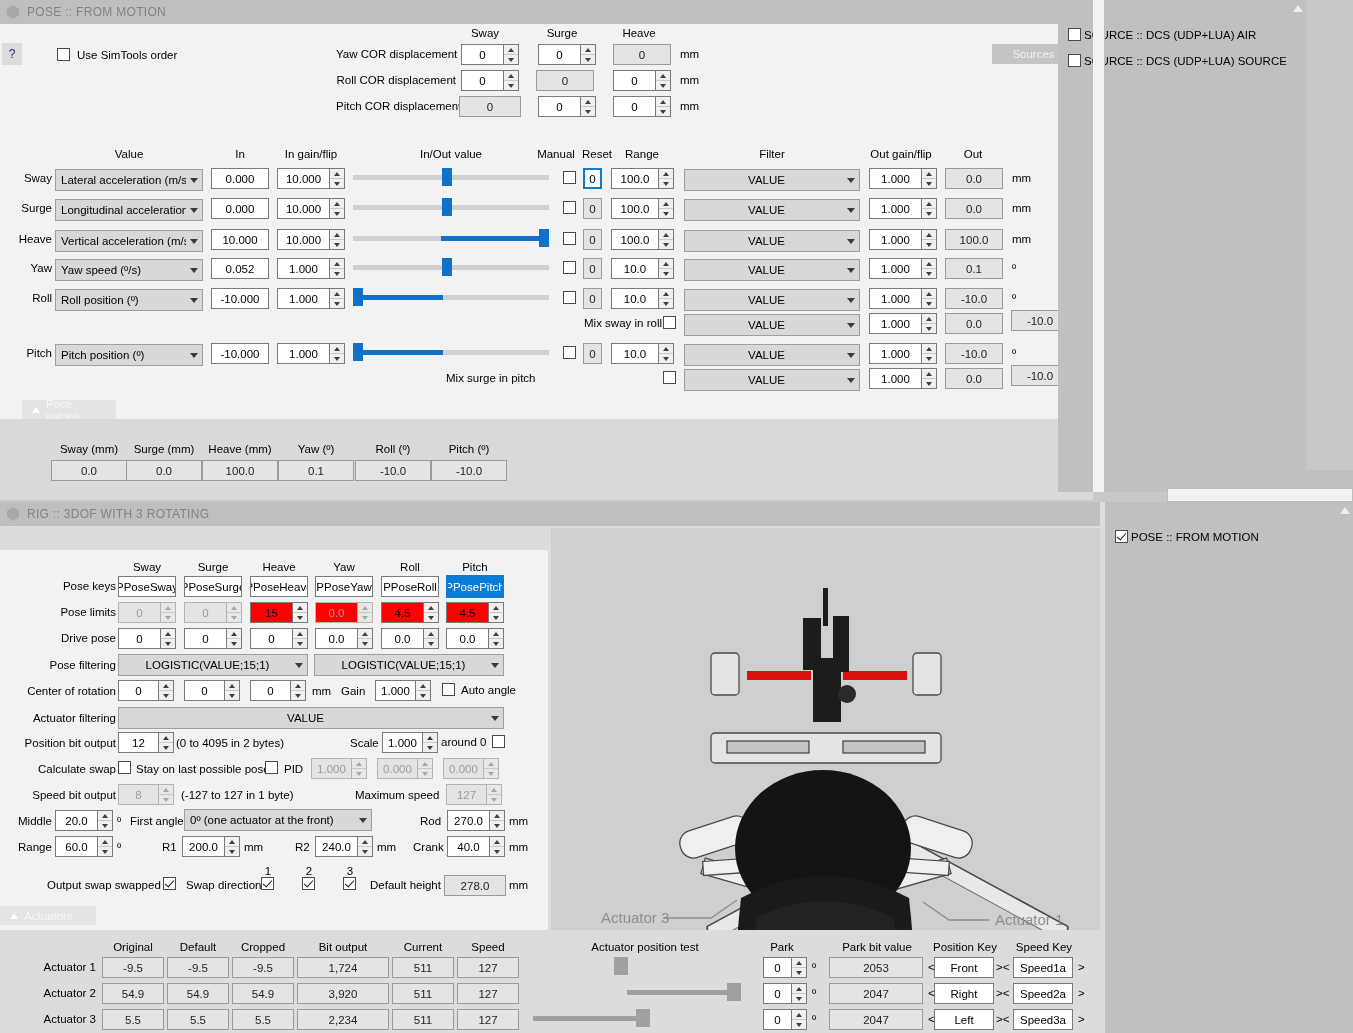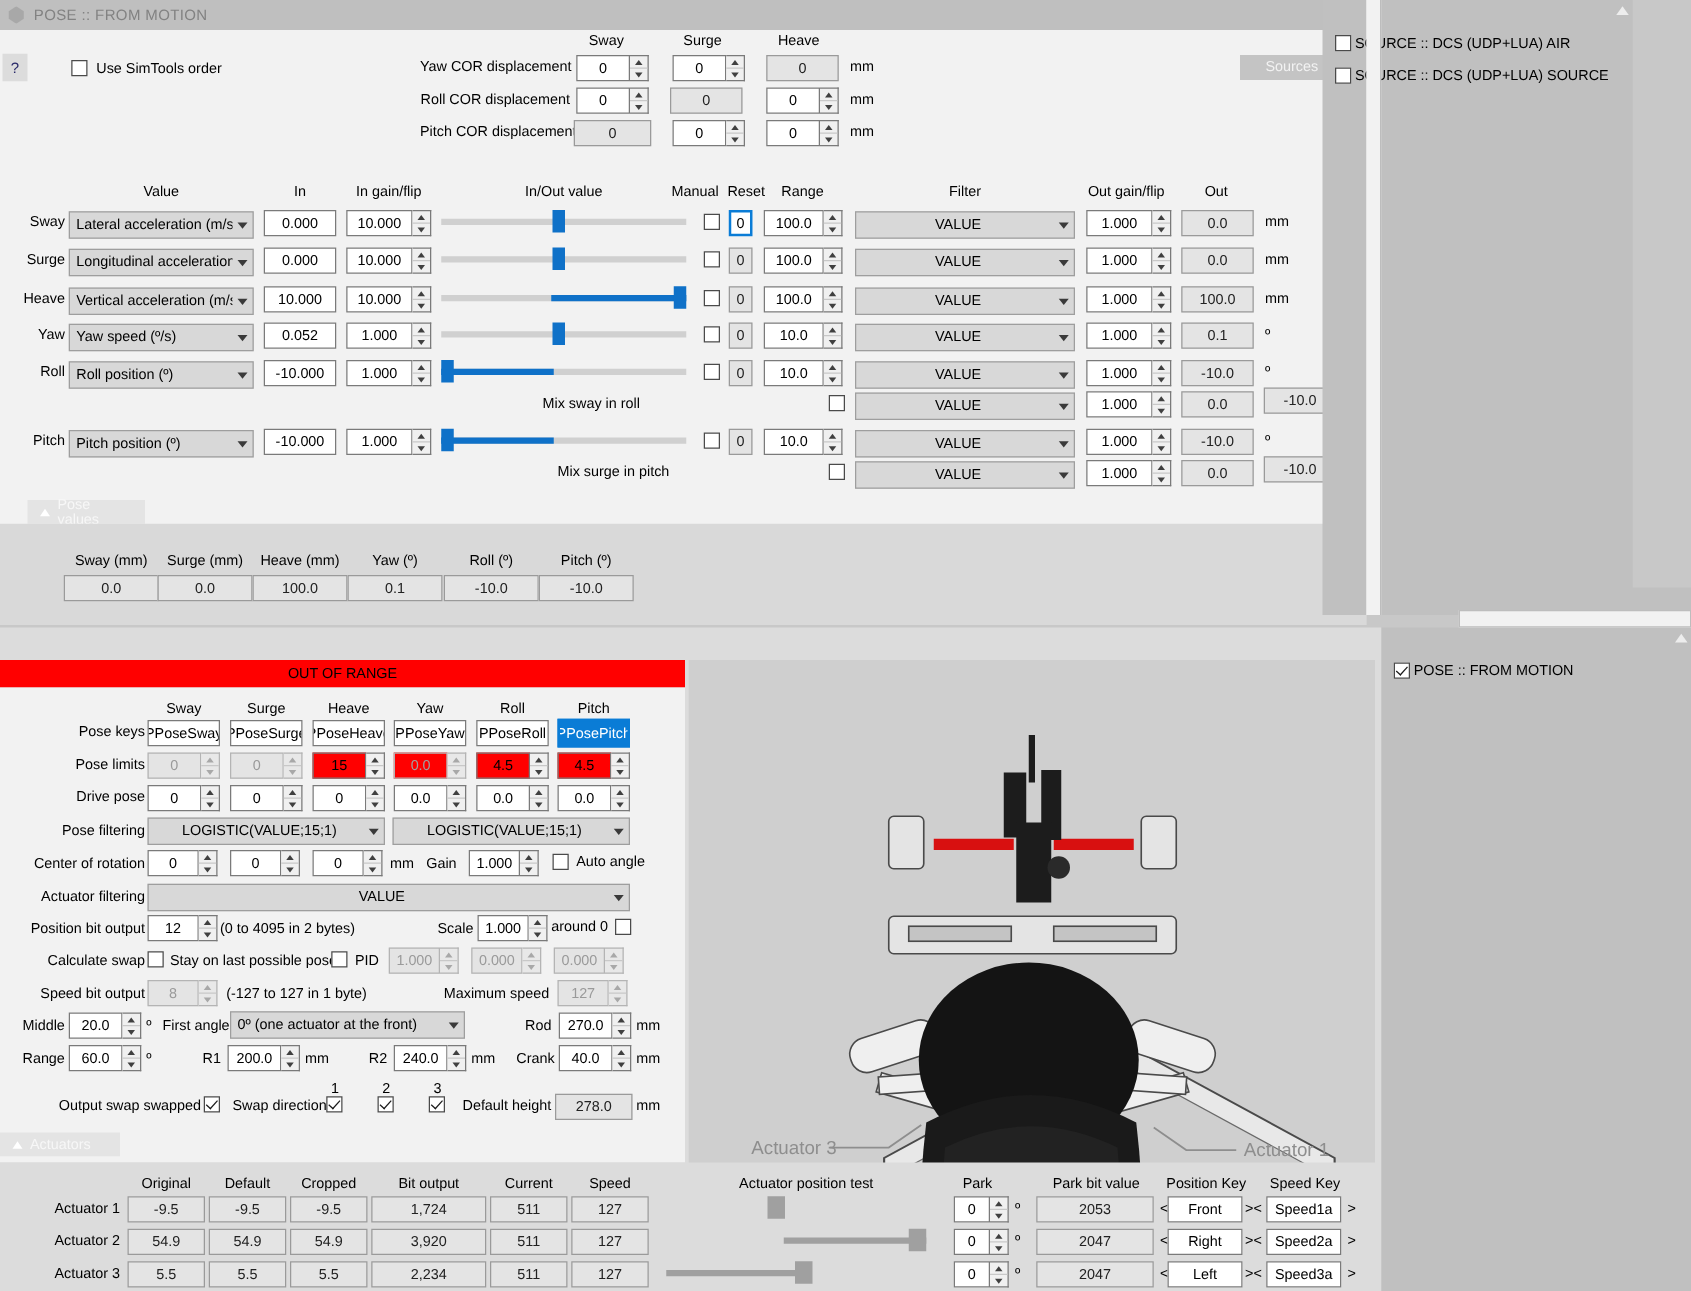--- a/index.html
+++ b/index.html
@@ -539,21 +539,21 @@
             </div>
             <div>
               <div class="ar-d"></div>
             </div>
           </div>
         </div>
         <div class="abs tf ro" style="left:945px;top:343px;width:58px;">-10.0</div>
         <div class="abs lbl" style="left:1012px;top:347px;">º</div>
         <div class="abs tf ro" style="left:1011px;top:365px;width:58px;">-10.0</div>
         <div class="abs lbl" style="left:1076px;top:369px;">º</div>
-        <div class="abs lbl" style="left:434px;top:317px;width:216px;">Mix sway in roll</div>
+        <div class="abs lbl" style="left:446px;top:317px;width:216px;text-align:right;">Mix sway in roll</div>
         <div class="abs cb" style="left:663px;top:316px;"></div>
         <div class="abs combo ctr" style="left:684px;top:314px;width:176px;">
           <span class="txt">VALUE</span>
           <span class="chev"></span>
         </div>
         <div class="abs spin" style="left:869px;top:313px;width:68px;">
           <div class="tf" style="flex:1">1.000</div>
           <div class="btns">
             <div>
               <div class="ar-u"></div>
@@ -600,22 +600,25 @@
           <div class="abs tf ro" style="left:278px;top:41px;width:76px;">0.1</div>
           <div class="abs colhdr" style="left:355px;top:24px;width:76px;">Roll (º)</div>
           <div class="abs tf ro" style="left:355px;top:41px;width:76px;">-10.0</div>
           <div class="abs colhdr" style="left:431px;top:24px;width:76px;">Pitch (º)</div>
           <div class="abs tf ro" style="left:431px;top:41px;width:76px;">-10.0</div>
         </div>
     </div>
   </div>
 
   <div id="rigPanel">
-
-    <div id="oor">OUT OF RANGE</div>
+    <div id="rigTitle" class="panel-title">
+      <div class="gem"></div>
+      <span>RIG :: 3DOF WITH 3 ROTATING</span>
+    </div>
+
 
     <div id="rigForm">
       <div id="rigAxisHeaders">
           <div class="abs colhdr" style="left:118px;top:11px;width:58px;">Sway</div>
           <div class="abs colhdr" style="left:184px;top:11px;width:58px;">Surge</div>
           <div class="abs colhdr" style="left:250px;top:11px;width:58px;">Heave</div>
           <div class="abs colhdr" style="left:315px;top:11px;width:58px;">Yaw</div>
           <div class="abs colhdr" style="left:381px;top:11px;width:58px;">Roll</div>
           <div class="abs colhdr" style="left:446px;top:11px;width:58px;">Pitch</div>
         </div>

